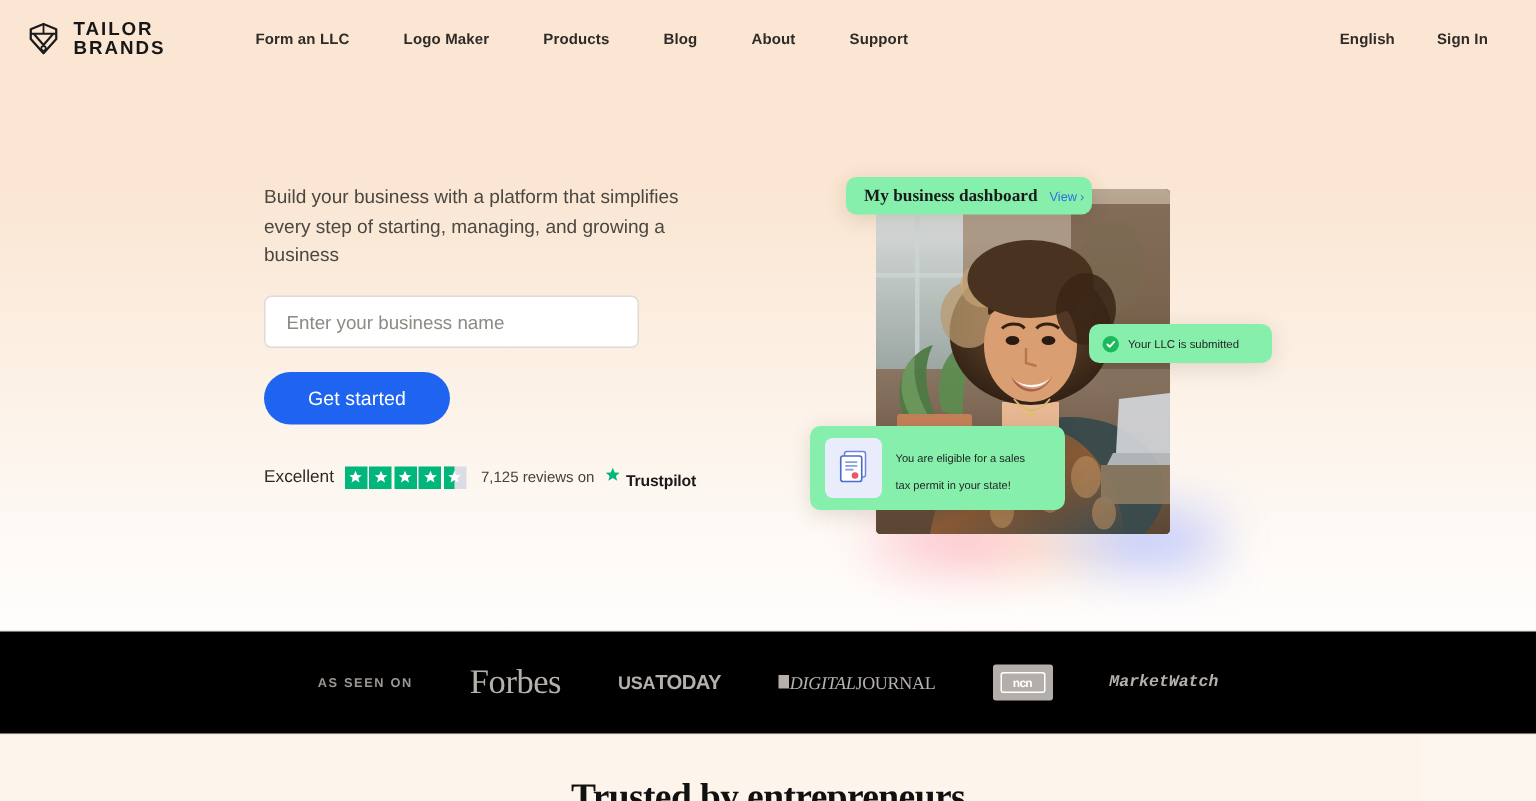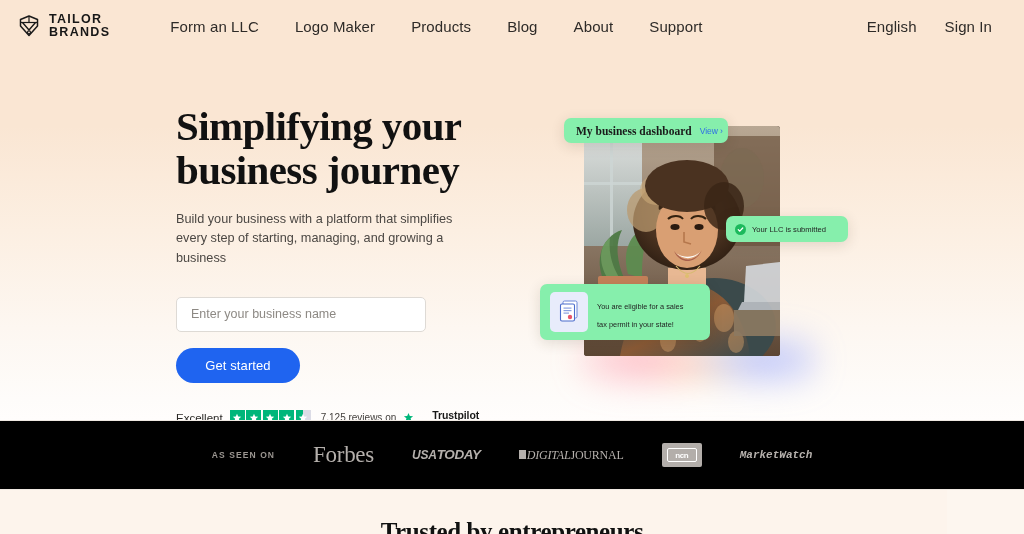--- a/index.html
+++ b/index.html
@@ -25,39 +25,39 @@
   }
   .logo { display: flex; align-items: center; margin-left: 16px; gap: 7px; }
   .logo-mark { width: 26px; height: 26px; flex: none; }
   .logo-text {
     display: flex; flex-direction: column;
     line-height: 1.02; color: #171717;
     font-size: 12.5px; font-weight: 700; letter-spacing: 1.3px;
   }
   .nav-links { display: flex; align-items: center; margin-left: 42px; }
   .nav-link {
-    font-size: 15px; color: #2e2b28; padding: 0 18px;
-    white-space: nowrap; cursor: pointer; letter-spacing: .1px;
+    font-size: 10px; color: #2e2b28; padding: 0 18px;
+    white-space: nowrap; cursor: pointer; letter-spacing: .1px; font-weight: bold;
   }
   .nav-right { margin-left: auto; display: flex; align-items: center; margin-right: 18px; }
   .nav-right .nav-link { padding: 0 14px; }
 
   
   .hero-left { position: absolute; left: 176px; top: 105px; width: 330px; z-index: 10; }
   .headline {
     font-family: "Liberation Serif", "DejaVu Serif", serif;
     font-size: 41px; line-height: 1.07; font-weight: 700;
     color: #111; letter-spacing: -0.6px;
   }
   .subhead {
     margin-top: 17px; font-size: 12.7px; line-height: 1.55;
     color: #4b4743; width: 300px;
   }
   .biz-input {
-    margin-top: 28px; width: 250px; height: 35px;
+    margin-top: 16px; width: 250px; height: 35px;
     border: 1px solid #dedad5; border-radius: 5px; background: #fff;
     font-size: 12.5px; color: #2b2926; padding: 0 14px;
     font-family: "Liberation Sans", sans-serif; outline: none;
   }
   .biz-input::placeholder { color: #8d8984; }
   .cta {
     margin-top: 16px; width: 124px; height: 35px;
     border: none; border-radius: 18px;
     background: #1f64f0; color: #fff;
     font-size: 13px; font-family: "Liberation Sans", sans-serif;
@@ -73,21 +73,21 @@
     display: flex; align-items: center; justify-content: center;
     position: relative;
   }
   .tp-star.half { background: #dcdce6; }
   .tp-star.half::before {
     content: ""; position: absolute; left: 0; top: 0;
     width: 50%; height: 100%; background: #00b67a;
   }
   .tp-star svg { position: relative; z-index: 2; }
   .tp-count { font-size: 10px; color: #45413e; margin-left: 3px; }
-  .tp-brand { display: flex; align-items: flex-start; gap: 18px; }
+  .tp-brand { display: flex; align-items: flex-end; gap: 3px; }
   .tp-brand-name { font-size: 10.5px; color: #191919; font-weight: 700; letter-spacing: -.1px; }
 
   
   .hero-visual { position: absolute; left: 536px; top: 112px; width: 320px; height: 275px; z-index: 10; }
   .glow {
     position: absolute; left: 42px; top: 200px; width: 240px; height: 120px;
     background: radial-gradient(ellipse 120px 50px at 25% 40%, rgba(255,138,160,.55), rgba(255,138,160,0) 70%),
                 radial-gradient(ellipse 120px 50px at 78% 40%, rgba(120,140,255,.50), rgba(120,140,255,0) 70%),
                 radial-gradient(ellipse 90px 40px at 50% 45%, rgba(255,200,120,.35), rgba(255,200,120,0) 70%);
     filter: blur(14px); z-index: 1;
@@ -150,21 +150,21 @@
   }
   .press-item { color: #b3aeaa; display: flex; align-items: center; }
   .p-forbes {
     font-family: "Liberation Serif", "DejaVu Serif", serif;
     font-size: 23px; font-weight: 400; color: #b5b0ac; letter-spacing: -.3px;
   }
   .p-usatoday {
     font-size: 12px; font-weight: 700; color: #b5b0ac; line-height: 1;
     letter-spacing: -.2px; text-align: left;
   }
-  .p-usatoday span { display: block; font-style: italic; }
+  .p-usatoday span { display: block; }
   .p-usatoday .t2 { font-size: 13.5px; letter-spacing: -.4px; }
   .p-digital {
     font-family: "Liberation Serif", "DejaVu Serif", serif;
     font-size: 12px; color: #b5b0ac; line-height: 1.08; letter-spacing: -.2px;
   }
   .p-digital .row1 { display: flex; align-items: center; gap: 1px; font-style: italic; }
   .p-digital .sq { width: 7px; height: 9px; background: #b5b0ac; display: inline-block; }
   .p-ncn {
     width: 40px; height: 24px; background: #b3aeaa; border-radius: 2px;
     display: flex; align-items: center; justify-content: center;
@@ -227,24 +227,20 @@
       <div class="nav-link">Support</div>
     </div>
 
     <div class="nav-right">
       <div class="nav-link">English</div>
       <div class="nav-link">Sign In</div>
     </div>
   </div>
 
   <div class="hero-left">
-    <div class="headline">
-      <div>Simplifying your</div>
-      <div>business journey</div>
-    </div>
 
     <div class="subhead">Build your business with a platform that simplifies every step of starting, managing, and growing a business</div>
 
     <input class="biz-input" type="text" placeholder="Enter your business name" style="">
 
     <button class="cta">Get started</button>
 
     <div class="tp">
       <span class="tp-word">Excellent</span>
       <span class="tp-stars">

